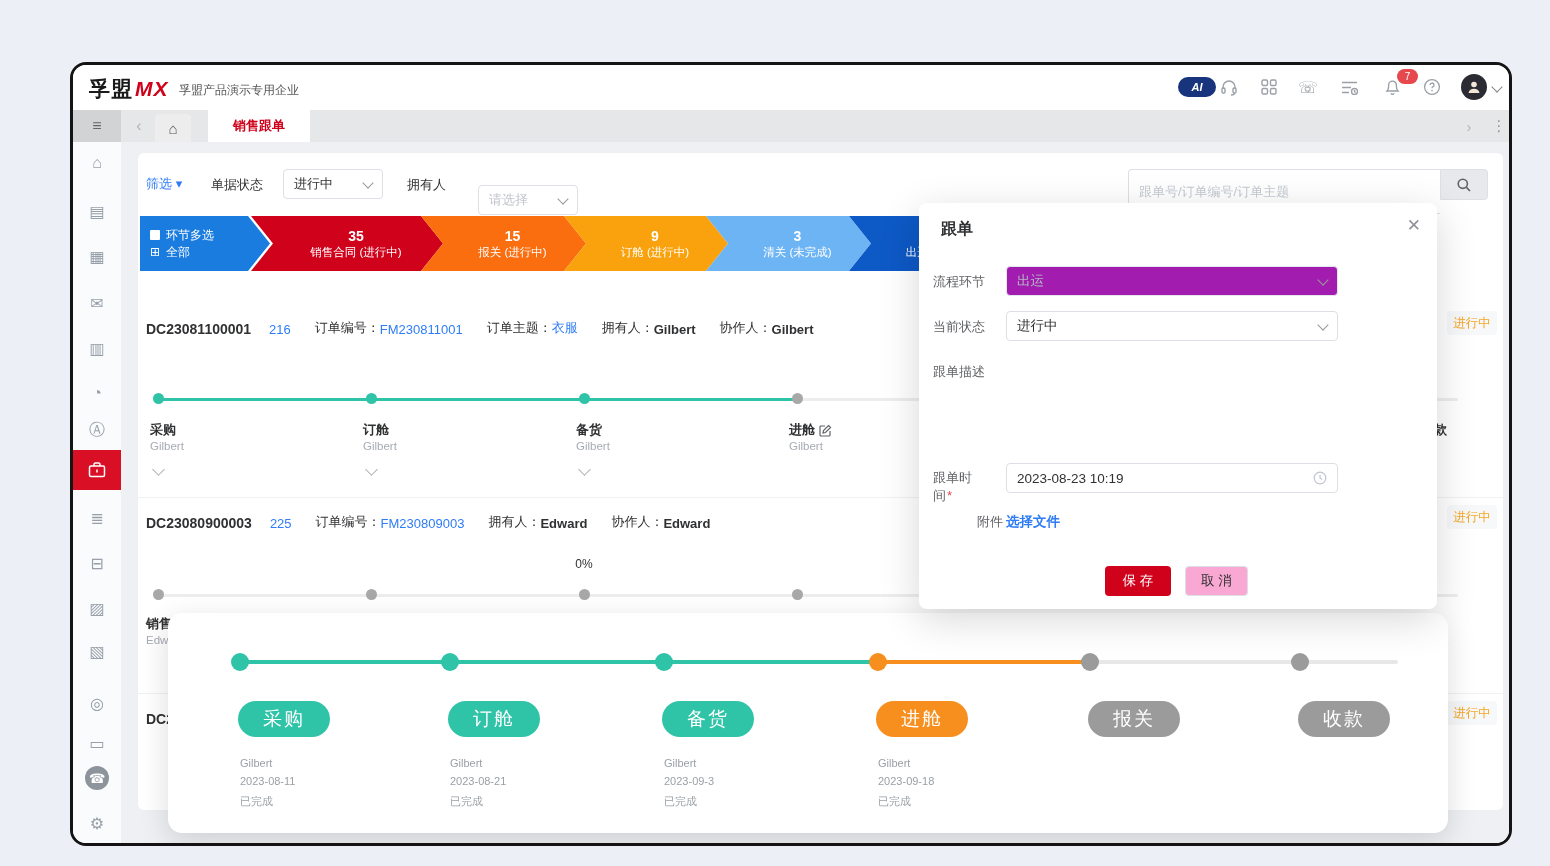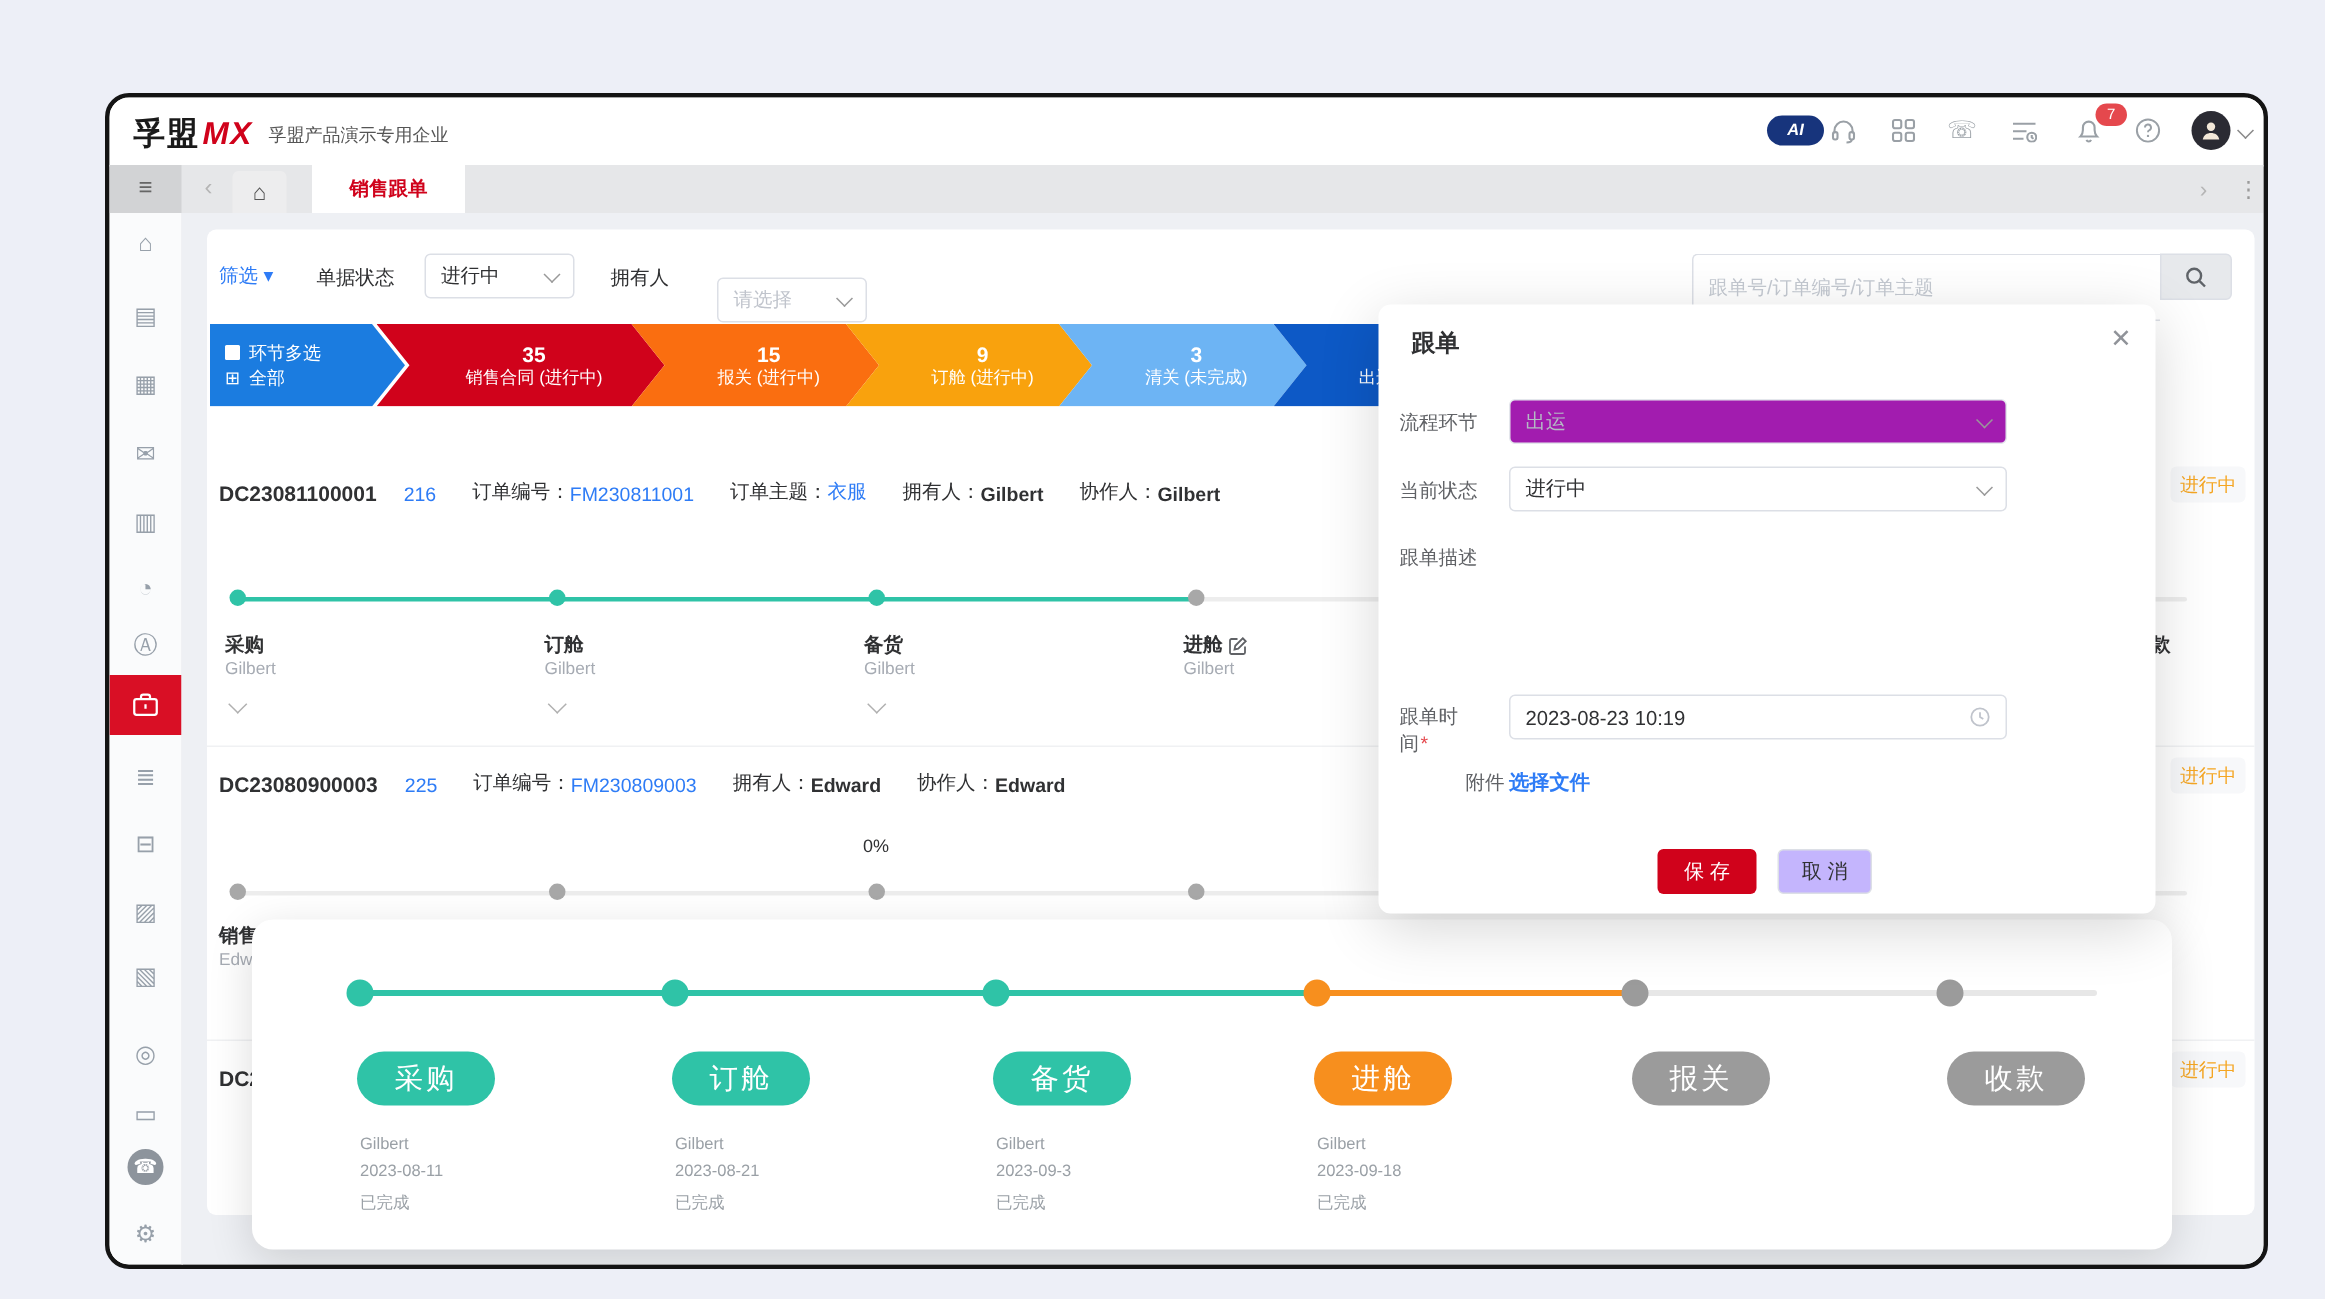--- a/index.html
+++ b/index.html
@@ -71,21 +71,21 @@
   .m-title{position:absolute;left:22px;top:16px;font-size:16px;font-weight:bold;color:#303133;}
   .m-close{position:absolute;right:16px;top:14px;font-size:17px;color:#909399;line-height:1;}
   .m-label{position:absolute;left:14px;font-size:13px;color:#606266;white-space:nowrap;}
   .m-ctrl{position:absolute;left:87px;width:332px;height:30px;border:1px solid #dcdfe6;border-radius:4px;box-sizing:border-box;font-size:13.5px;color:#303133;display:flex;align-items:center;padding:0 10px;background:#fff;}
   .m-ctrl.disabled{background:#a21caf;border-color:#e4e7ec;color:#b4bac4;}
   .m-textarea{position:absolute;left:87px;top:152px;width:332px;height:93px;border:1px solid #dcdfe6;border-radius:4px;box-sizing:border-box;font-size:13.5px;color:#303133;padding:8px 10px;}
   .resize-h{position:absolute;right:2px;bottom:2px;width:10px;height:10px;background:repeating-linear-gradient(135deg,transparent 0 2px,#c0c4cc 2px 3.5px);clip-path:polygon(100% 0,100% 100%,0 100%);}
   .req{color:#e5484d;margin-left:1px;}
   .m-link{position:absolute;left:87px;top:310px;font-size:13.5px;color:#2e7cf6;font-weight:bold;}
   .m-btn-save{position:absolute;left:186px;top:363px;width:66px;height:30px;background:#d0021b;border-radius:4px;color:#fff;font-size:13.5px;display:flex;align-items:center;justify-content:center;}
-  .m-btn-cancel{position:absolute;left:266px;top:363px;width:63px;height:30px;background:#c4b5fd;border:1px solid #dcdfe6;border-radius:4px;box-sizing:border-box;color:#303133;font-size:13.5px;display:flex;align-items:center;justify-content:center;}
+  .m-btn-cancel{position:absolute;left:266px;top:363px;width:63px;height:30px;background:#f9a8d4;border:1px solid #dcdfe6;border-radius:4px;box-sizing:border-box;color:#303133;font-size:13.5px;display:flex;align-items:center;justify-content:center;}
   svg{display:block;}
 </style>
 </head>
 <body>
 
 <div class="window">
 
   <div class="topbar">
     <div class="logo">
       <span class="zh">孚盟</span><span class="mx">MX</span>

